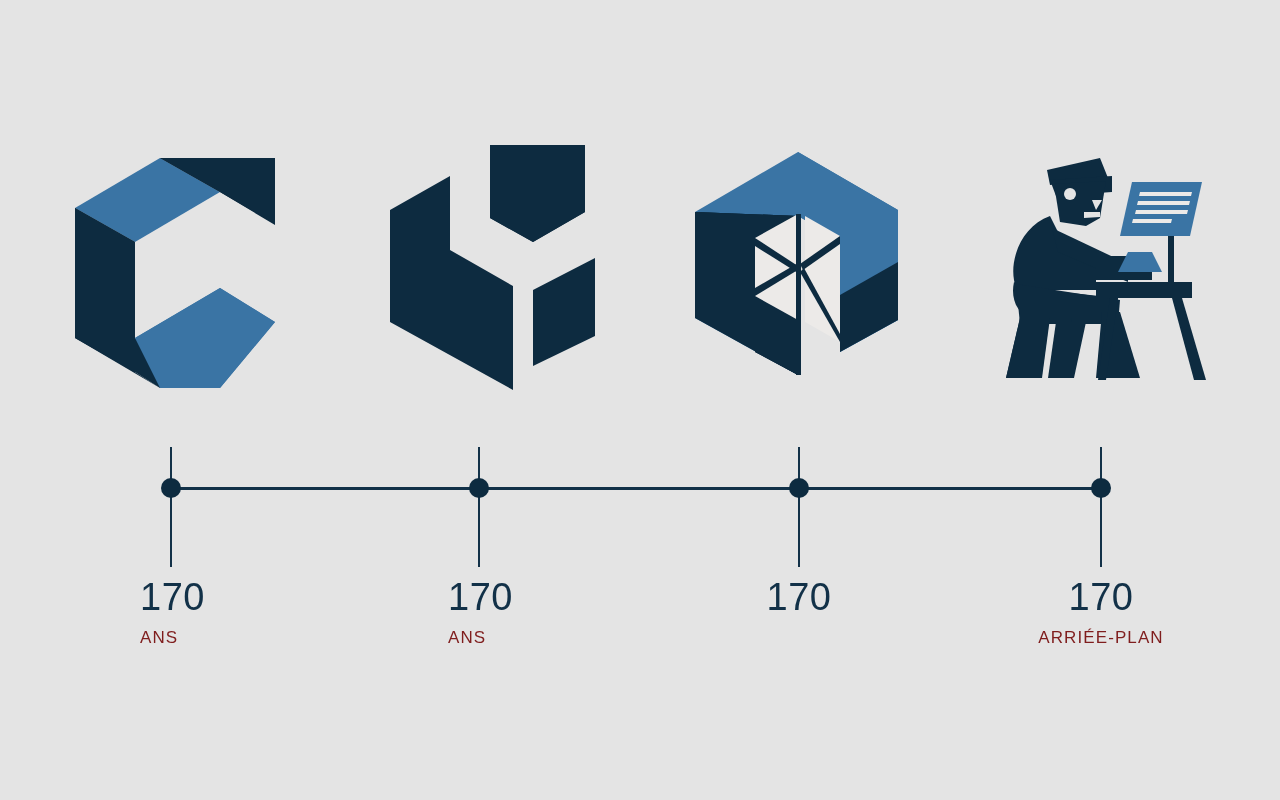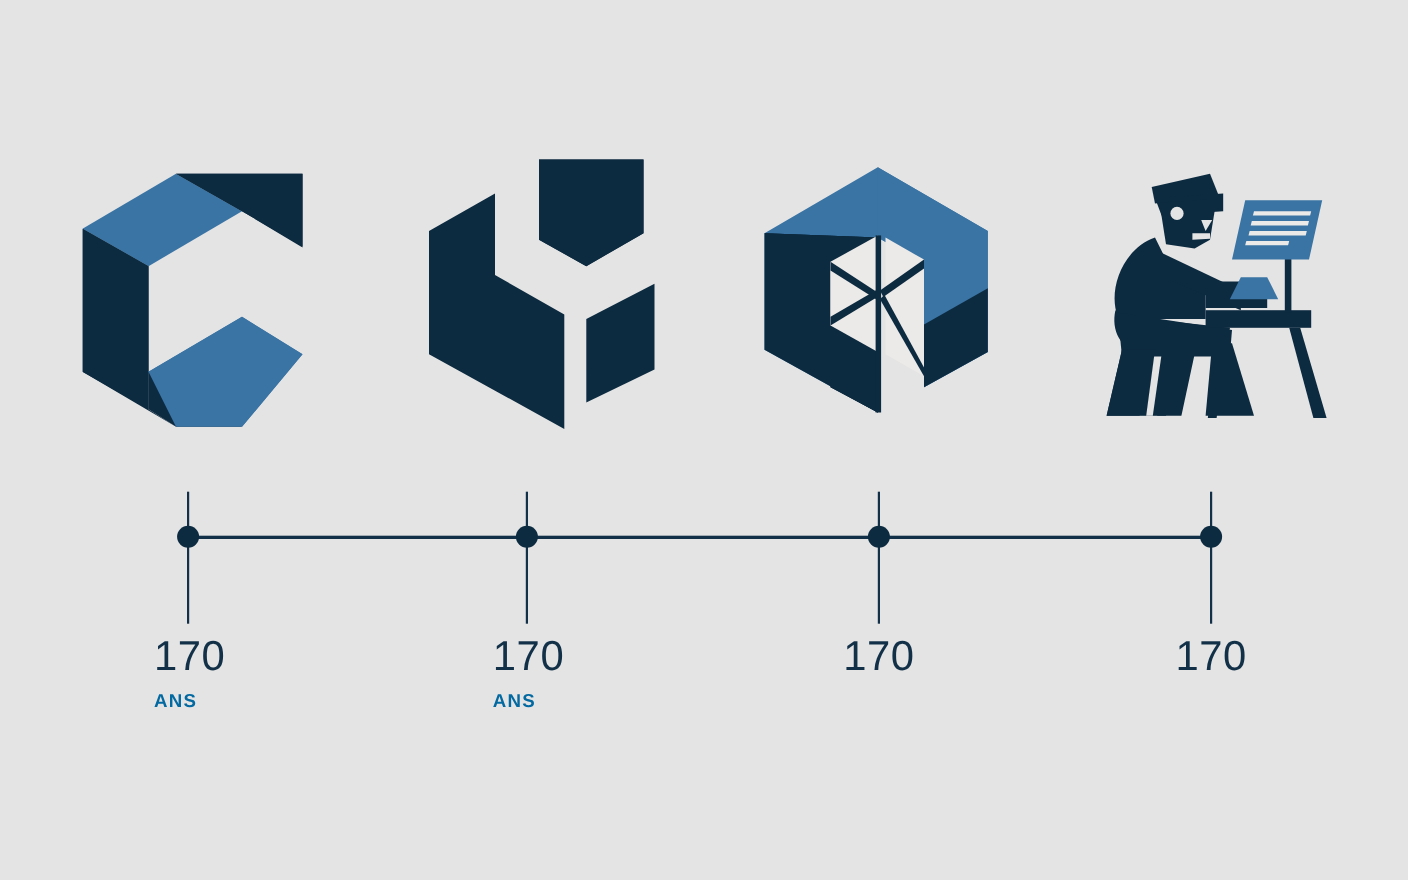--- a/index.html
+++ b/index.html
@@ -89,23 +89,23 @@
   .label-value {
     font-size: 38px;
     font-weight: 400;
     letter-spacing: 0.5px;
     color: #123148;
     line-height: 44px;
   }
   .label-caption {
     margin-top: 9px;
     font-size: 17px;
-    font-weight: 700;
+    font-weight: 400;
     letter-spacing: 1.1px;
-    color: #0369a1;
+    color: #7f1d1d;
     line-height: 20px;
   }
   .align-left  { text-align: left;  margin-left: 0; }
   .align-center{ text-align: center;}
 </style>
 </head>
 <body>
 
 <div id="stage">
 
@@ -245,17 +245,18 @@
       <div class="label-value">170</div>
       <div class="label-caption">ANS</div>
     </div>
 
     <div class="label-group align-center" style="left:799px">
       <div class="label-value">170</div>
     </div>
 
     <div class="label-group align-center" style="left:1101px">
       <div class="label-value">170</div>
+      <div class="label-caption">ARRIÉE-PLAN</div>
     </div>
 
   </div>
 
 </div>
 
 </body></html>

